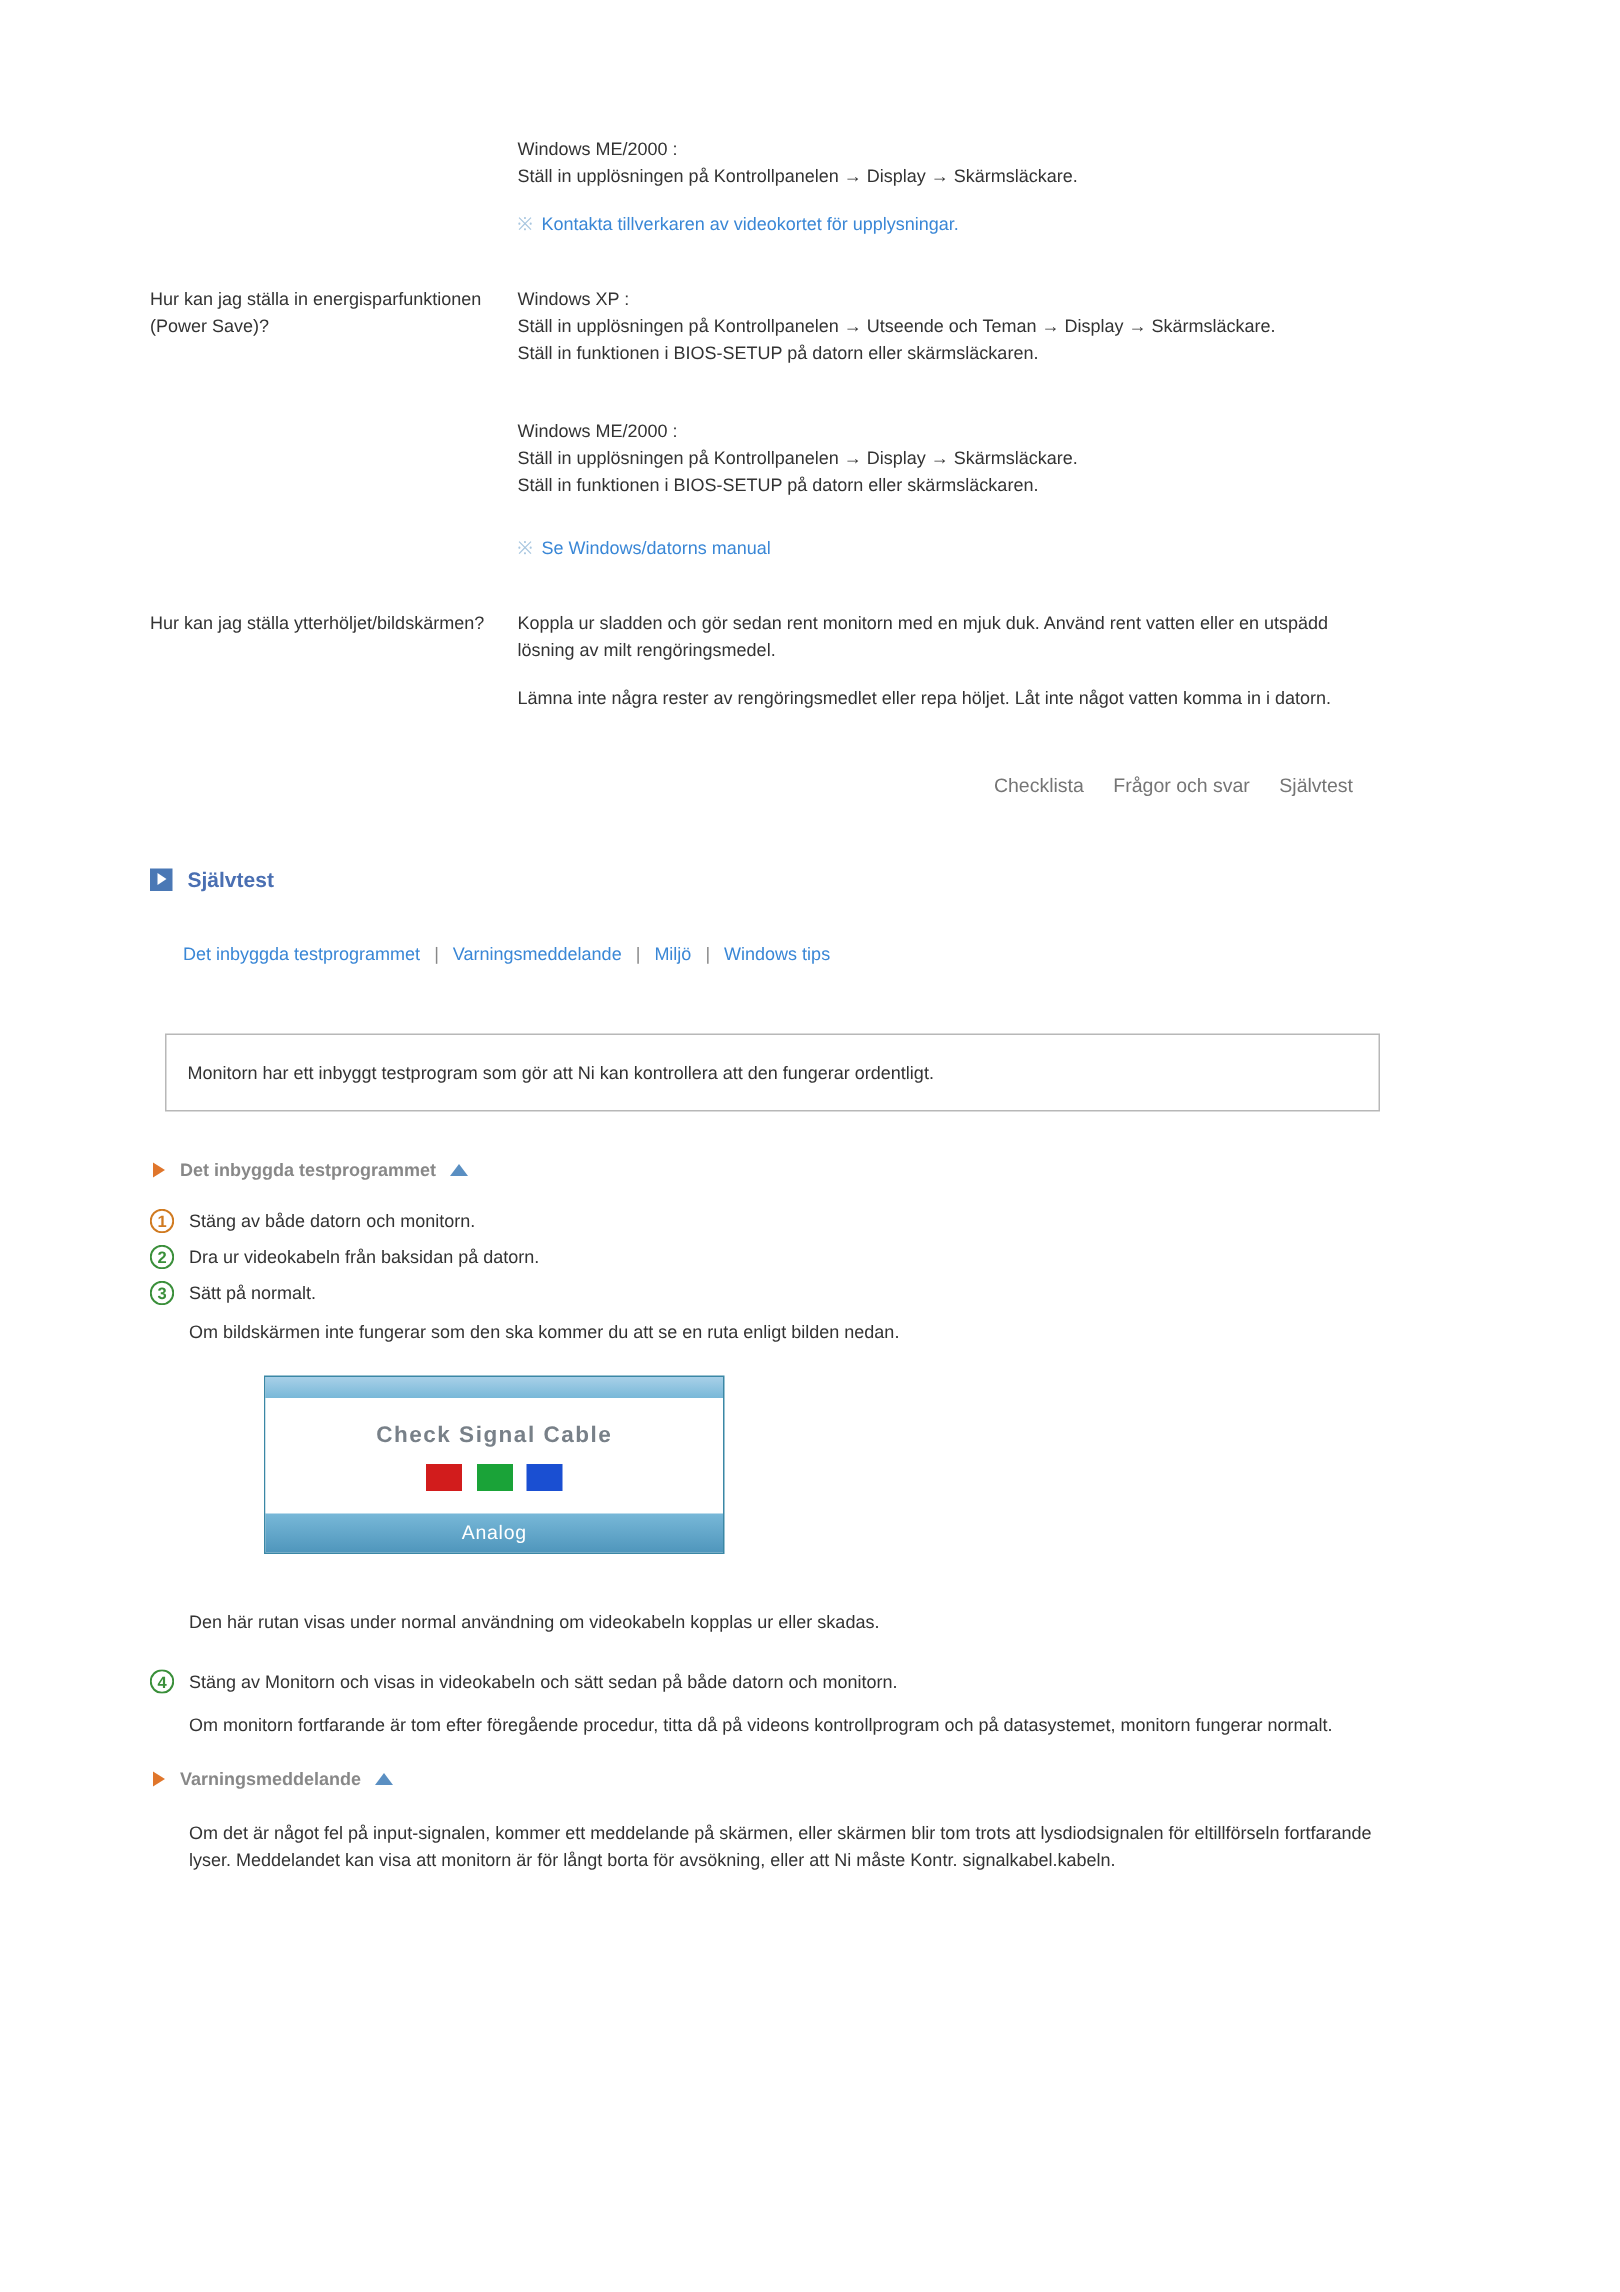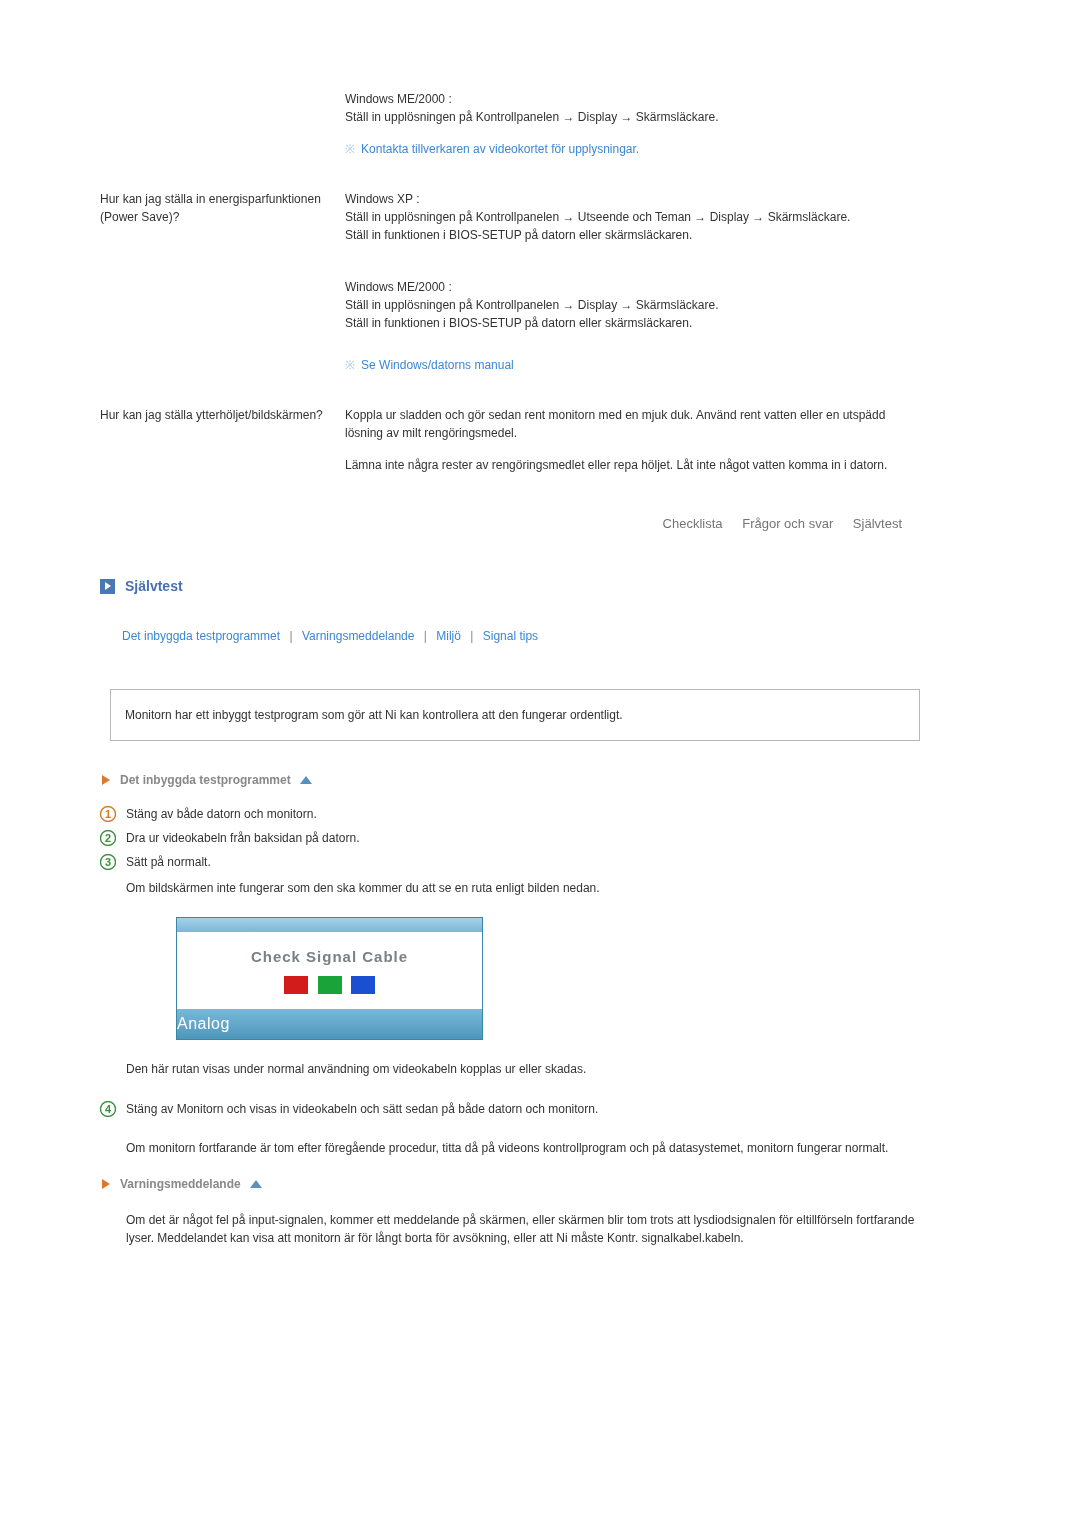--- a/index.html
+++ b/index.html
@@ -171,27 +171,27 @@
   }
   .rgb-row span {
     display: inline-block;
     width: 24px;
     height: 18px;
     margin: 0 3px;
   }
   .signal-bottom {
     background: linear-gradient(#78b8d8,#4f96bc);
     color: #fff;
-    text-align: left;
+    text-align: center;
     padding: 3px 0;
-    font-size: 16px;
+    font-size: 13px;
     letter-spacing: 0.5px;
   }
   .plain-para {
-    margin-top: 20px;
+    margin-top: 36px;
     margin-left: 26px;
     color: #333;
   }
   a.fakelink { color: #3a87d6; text-decoration: none; }
 </style>
 </head>
 <body>
 
 <div class="page">
   <div class="content">
@@ -260,21 +260,21 @@
       <span>Självtest</span>
     </div>
 
     <div class="link-row">
       <a class="fakelink">Det inbyggda testprogrammet</a>
       <span class="divider">|</span>
       <a class="fakelink">Varningsmeddelande</a>
       <span class="divider">|</span>
       <a class="fakelink">Miljö</a>
       <span class="divider">|</span>
-      <a class="fakelink">Signal tips</a>
+      <a class="fakelink">Windows tips</a>
     </div>
 
     <div class="info-box">
       <span>Monitorn har ett inbyggt testprogram som gör att Ni kan kontrollera att den fungerar ordentligt.</span>
     </div>
 
     <div class="sub-heading">
       <span class="orange-bullet">
         <svg width="12" height="12" viewBox="0 0 12 12">
             <polygon points="2,1 10,6 2,11" fill="#e0762b"></polygon>
@@ -337,21 +337,21 @@
 
       <div class="step" style="margin-top:22px">
         <span class="step-num">
           <svg width="16" height="16" viewBox="0 0 16 16">
               <circle cx="8" cy="8" r="7.5" fill="none" stroke="#3a8f3a" stroke-width="1.3"></circle>
               <text x="8" y="12" text-anchor="middle" font-size="11" font-family="Arial" font-weight="bold" fill="#3a8f3a">4</text>
             </svg>
         </span>
         <div class="step-text">Stäng av Monitorn och visas in videokabeln och sätt sedan på både datorn och monitorn.</div>
       </div>
-      <div class="step-para" style="margin-top:21px">Om monitorn fortfarande är tom efter föregående procedur, titta då på videons kontrollprogram och på datasystemet, monitorn fungerar normalt.</div>
+      <div class="step-para" style="margin-top:11px">Om monitorn fortfarande är tom efter föregående procedur, titta då på videons kontrollprogram och på datasystemet, monitorn fungerar normalt.</div>
     </div>
 
     <div class="sub-heading" style="margin-top:18px">
       <span class="orange-bullet">
         <svg width="12" height="12" viewBox="0 0 12 12">
             <polygon points="2,1 10,6 2,11" fill="#e0762b"></polygon>
           </svg>
       </span>
       <span>Varningsmeddelande</span>
       <span class="up-tri">

